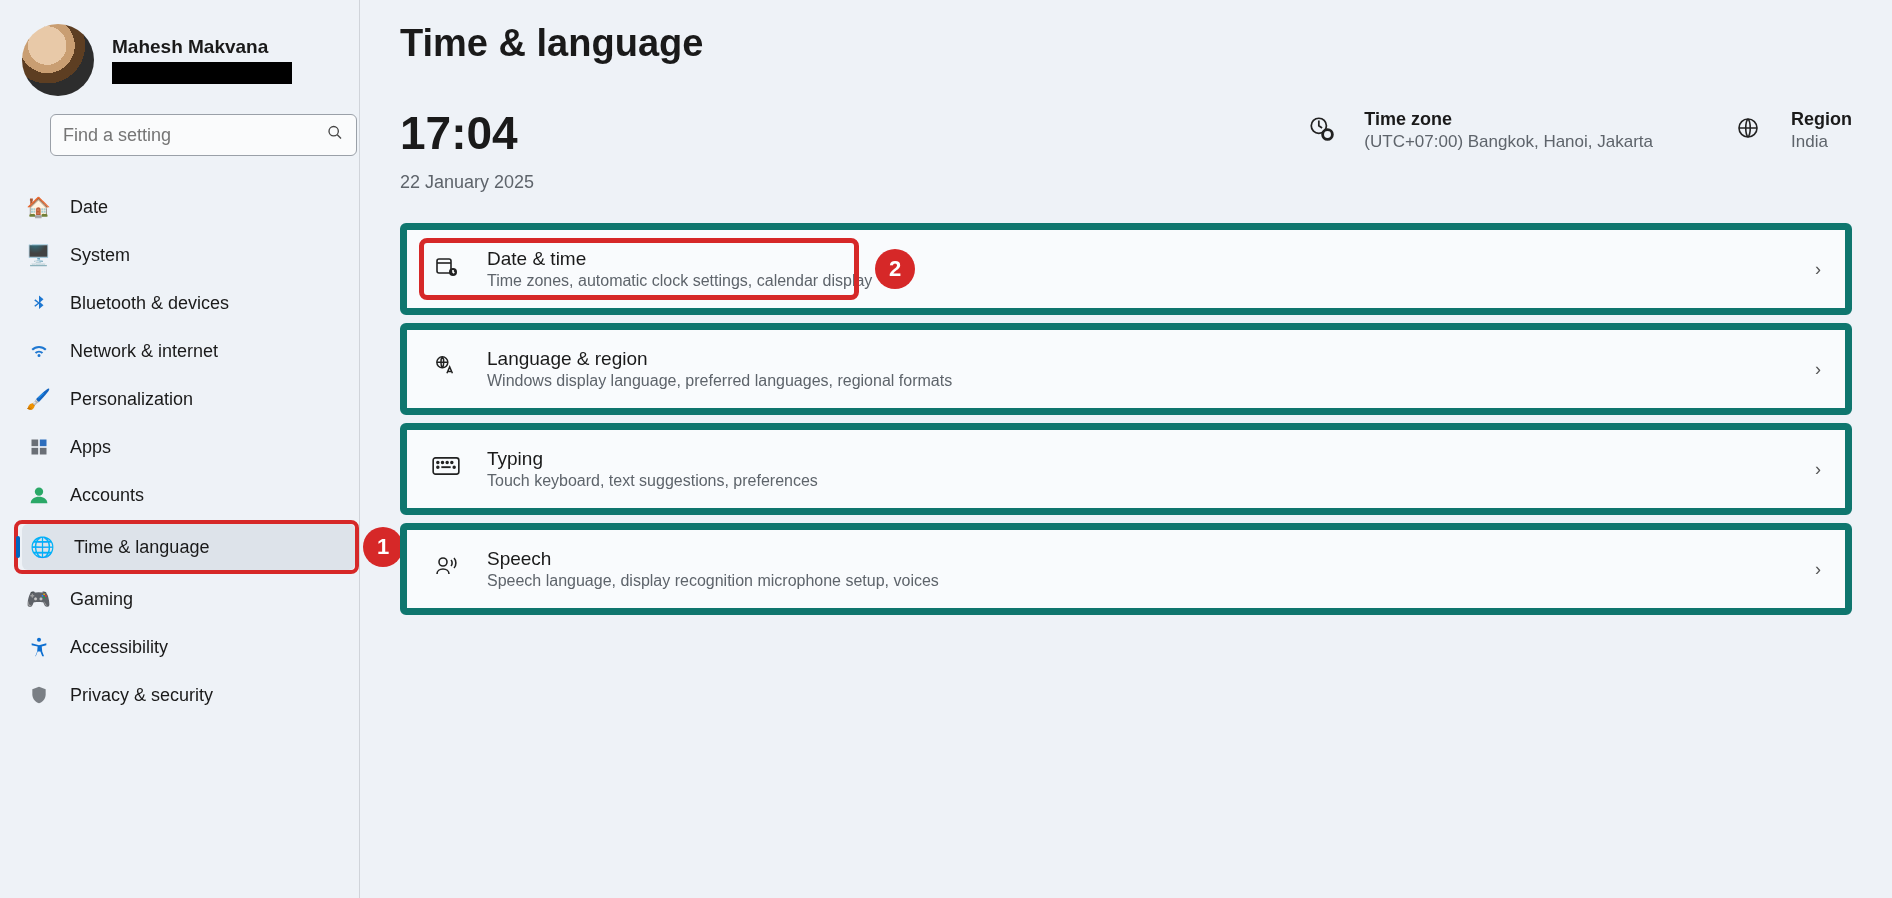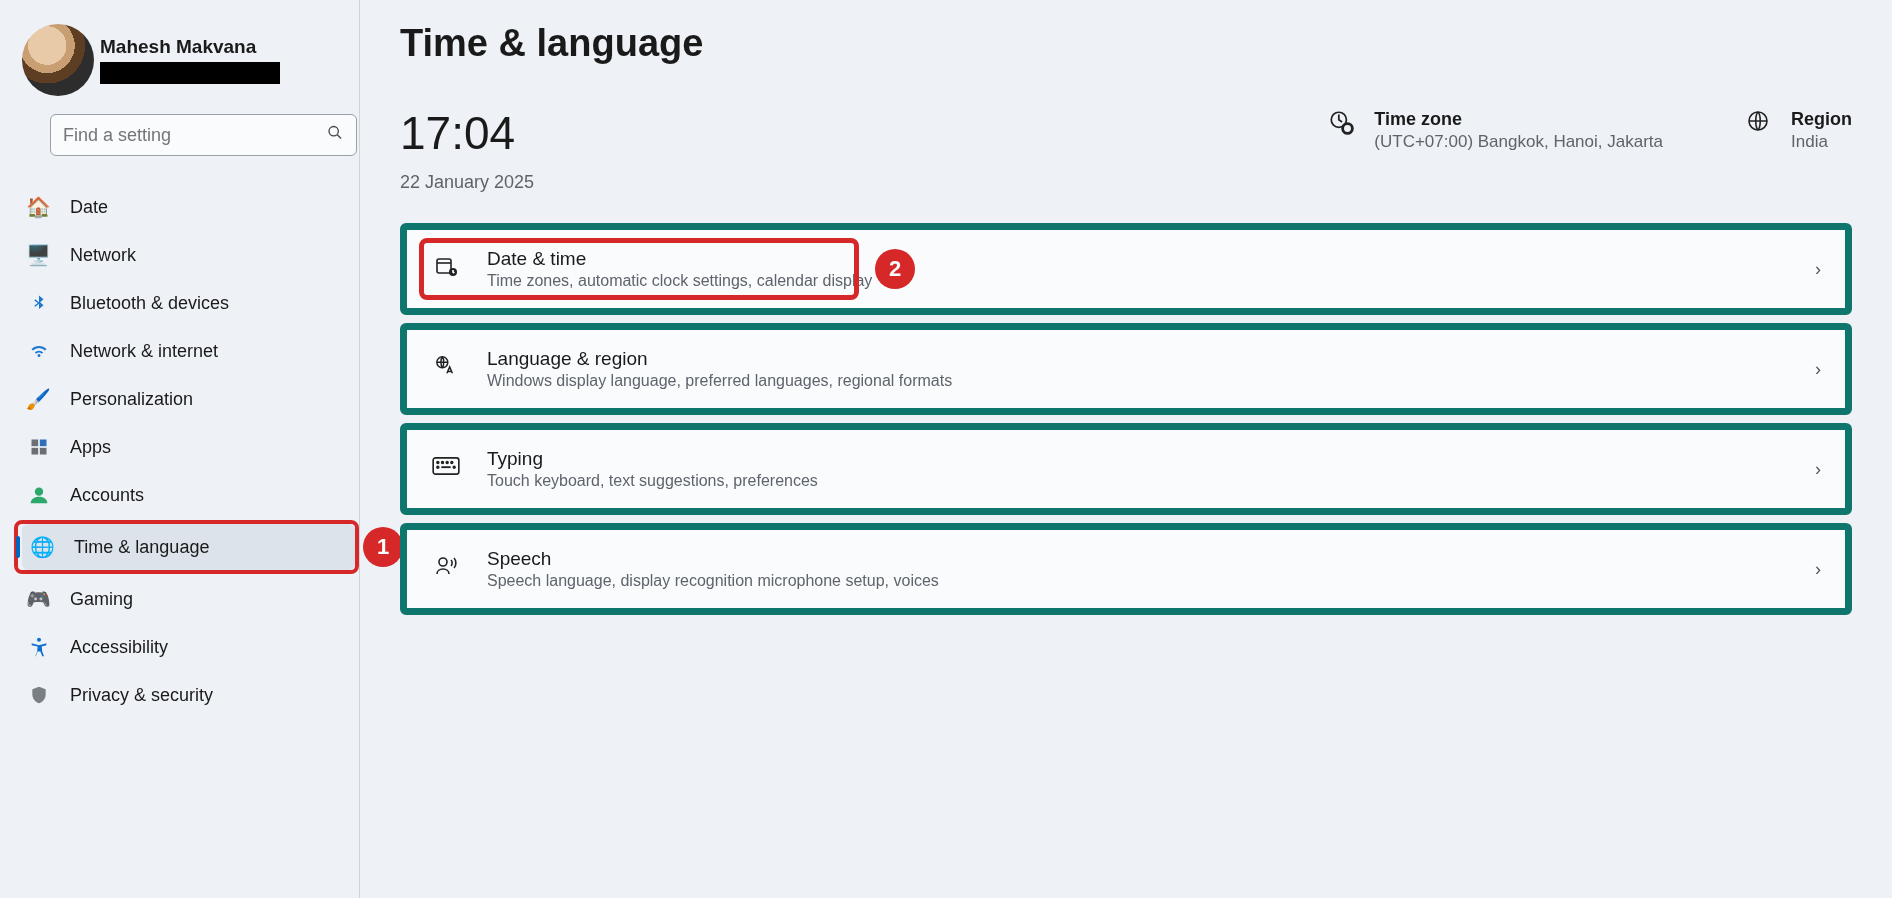--- a/index.html
+++ b/index.html
@@ -17,21 +17,21 @@
     width: 360px;
     padding: 18px 0 0 18px;
     display: flex;
     flex-direction: column;
     border-right: 1px solid #d0d4da;
     height: 100%;
   }
   .user-block {
     display: flex;
     align-items: center;
-    gap: 6px;
+    gap: 18px;
     padding: 6px 4px 18px 4px;
   }
   .avatar {
     width: 72px; height: 72px;
     border-radius: 50%;
     background: radial-gradient(circle at 35% 30%, #e8c9a8 0 28%, #c99e72 28% 40%, #5d3e22 40% 55%, #2d2d2d 55%);
   }
   .user-text { display: flex; flex-direction: column; gap: 4px; }
   .user-name { font-size: 19px; font-weight: 600; }
   .user-email-redact { width: 180px; height: 22px; background: #000; }
@@ -110,24 +110,24 @@
     padding: 22px 40px 0 40px;
     overflow: hidden;
   }
   .page-title { font-size: 38px; font-weight: 600; margin-bottom: 44px; }
   .summary-row {
     display: flex;
     align-items: flex-start;
     margin-bottom: 30px;
   }
   .clock-block { flex: 0 0 auto; }
-  .clock-time { font-size: 46px; font-weight: 400; line-height: 1.05; }
+  .clock-time { font-size: 46px; font-weight: 700; line-height: 1.05; }
   .clock-date { font-size: 18px; color: #5e646b; margin-top: 15px; text-align: right; }
   .info-pair {
-    display: flex; align-items: flex-start; gap: 18px;
+    display: flex; align-items: center; gap: 28px;
     margin-left: auto;
   }
   .info-pair + .info-pair { margin-left: 80px; }
   .info-icon { font-size: 24px; color: #333; width: 30px; text-align:center; }
   .info-text .info-title { font-size: 18px; font-weight: 600; }
   .info-text .info-sub   { font-size: 17px; color: #5e646b; margin-top: 2px; }
 
   .cards { display:flex; flex-direction:column; gap: 8px; }
   .card {
     background: #f9fbfd;
@@ -179,21 +179,21 @@
 
   <div class="nav">
 
     <div class="nav-item">
       <span class="nicon ic-home">🏠</span>
       <span>Date</span>
     </div>
 
     <div class="nav-item">
       <span class="nicon ic-system">🖥️</span>
-      <span>Network</span>
+      <span>System</span>
     </div>
 
     <div class="nav-item">
       <span class="nicon ic-bt">
         <svg width="18" height="22" viewBox="0 0 24 24" fill="#1d77d1">
             <path d="M12 2l6 5-4.5 4 4.5 4-6 5V13l-5 4-1.3-1.5L10.5 12 5.7 8.5 7 7l5 4V2z"></path>
           </svg>
       </span>
       <span>Bluetooth &amp; devices</span>
     </div>

